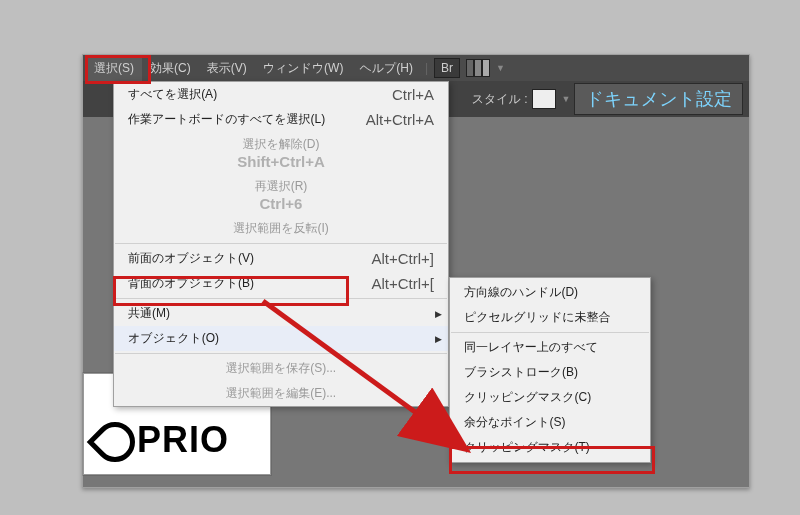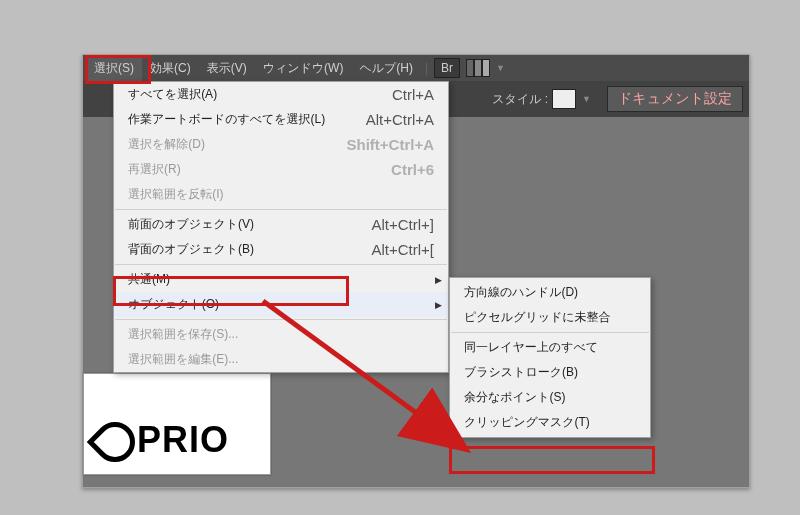--- a/index.html
+++ b/index.html
@@ -10,29 +10,29 @@
   .menubar .menu-item.selected { background:#5a5a5a; box-sizing:border-box; }
   .menubar .sep { margin:0 4px; color:#666; }
   .menubar .iconbtn { width:24px; height:18px; margin:0 2px; display:flex; align-items:center; justify-content:center; color:#ccc; font-size:12px; background:#3a3a3a; border:1px solid #222; }
   .menubar .tritoggle { width:24px; height:18px; margin:0 4px; display:flex; }
   .menubar .tritoggle div { flex:1; border:1px solid #222; }
   .menubar .tritoggle div:nth-child(1){background:#666;}
   .menubar .tritoggle div:nth-child(2){background:#888;}
   .menubar .tritoggle div:nth-child(3){background:#aaa;}
   .optionsbar { height:36px; background:#424242; display:flex; align-items:center; padding-left:8px; color:#ccc; font-size:12px; }
   .optionsbar .swatch2 { width:22px; height:18px; background:#eee; border:1px solid #222; margin:0 4px; }
-  .optionsbar .btn { background:#5a5a5a; border:1px solid #2a2a2a; color:#fca5a5; padding:3px 10px; font-size:14px; margin-left:16px; }
+  .optionsbar .btn { background:#5a5a5a; border:1px solid #2a2a2a; color:#7dd3fc; padding:3px 10px; font-size:18px; margin-left:4px; }
   .designarea { position:relative; width:100%; height:calc(100% - 62px); background:#777; }
   .artboard { position:absolute; left:0; top:256px; width:186px; height:100px; background:#fff; border:1px solid #999; box-shadow:0 0 0 1px rgba(0,0,0,0.1); }
   .prio { position:absolute; left:12px; top:302px; font-size:36px; font-weight:bold; color:#000; letter-spacing:1px; }
   .prio .glyph { display:inline-block; width:30px; height:30px; border:5px solid #000; border-radius:50% 50% 50% 0; transform:rotate(45deg); margin-right:2px; vertical-align:middle; }
   .dropdown { position:absolute; top:26px; left:30px; width:334px; background:#f0f0f0; border:1px solid #a0a0a0; box-shadow:2px 2px 6px rgba(0,0,0,0.3); padding:0 0; }
   .submenu { position:absolute; top:222px; left:366px; width:200px; background:#f0f0f0; border:1px solid #a0a0a0; box-shadow:2px 2px 6px rgba(0,0,0,0.3); padding:2px 0; }
   .menu-row { display:flex; align-items:center; justify-content:space-between; padding:4px 14px; color:#222; cursor:default; white-space:nowrap; position:relative; }
-  .menu-row.disabled { color:#9a9a9a; cursor:default; }
+  .menu-row.disabled { color:#9a9a9a; cursor:default;flex-direction:column; }
   .menu-row .shortcut { color:#555; font-size:15px; }
   .menu-row.disabled .shortcut { color:#b0b0b0;font-weight:bold; }
   .menu-row .sub-arrow { position:absolute; right:6px; font-size:9px; color:#333; }
   .menu-row.highlight { background:#e8edf7; }
   .menu-divider { height:1px; background:#d0d0d0; margin:2px 1px; }
   .redbox { position:absolute; border:3px solid #cc1b1b; pointer-events:none; }
   .arrow-svg { position:absolute; left:0; top:0; pointer-events:none; }
 </style>
 </head>
 <body>
@@ -127,20 +127,23 @@
           <span>ピクセルグリッドに未整合</span>
         </div>
       <div class="menu-divider"></div>
       <div class="menu-row">
           <span>同一レイヤー上のすべて</span>
         </div>
       <div class="menu-row">
           <span>ブラシストローク(B)</span>
         </div>
       <div class="menu-row">
+          <span>クリッピングマスク(C)</span>
+        </div>
+      <div class="menu-row">
           <span>余分なポイント(S)</span>
         </div>
       <div class="menu-row">
           <span>クリッピングマスク(T)</span>
         </div>
     </div>
 
     <div class="redbox" style="left:2px; top:0px; width:60px; height:23px;"></div>
     <div class="redbox" style="left:30px; top:221px; width:230px; height:24px;"></div>
     <div class="redbox" style="left:366px; top:391px; width:200px; height:22px;"></div>

